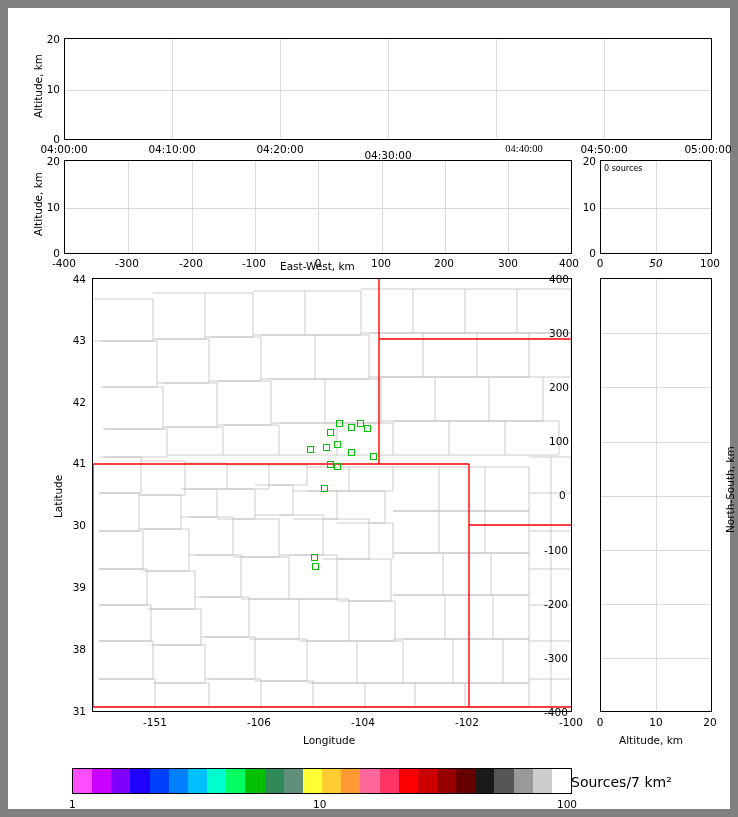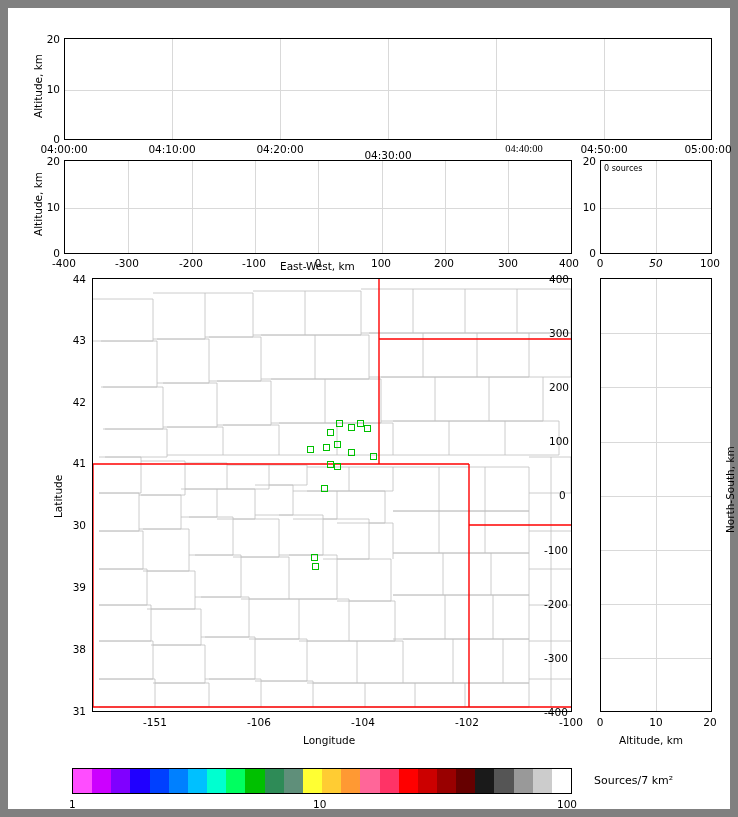--- a/index.html
+++ b/index.html
@@ -25,21 +25,21 @@
   .axtitle{position:absolute;font-size:10.5px;color:#000;white-space:nowrap;}
   .rot{transform-origin:0 0;}
   #title{
     position:absolute;left:0;right:0;top:12px;text-align:center;
     font-size:15px;color:#000;
   }
   .src{position:absolute;width:7px;height:7px;border:1.3px solid #00c000;box-sizing:border-box;background:transparent;}
   #cbar{position:absolute;left:64px;top:760px;width:500px;height:26px;border:1px solid #000;box-sizing:border-box;display:flex;}
   #cbar div{flex:1 1 auto;height:100%;}
   .cblbl{position:absolute;font-size:10.5px;color:#000;}
-  #cbtitle{position:absolute;left:586px;top:766px;font-size:11px;color:#000;}
+  #cbtitle{position:absolute;left:563px;top:766px;font-size:14px;color:#000;}
   svg{display:block;}
 </style>
 </head>
 <body>
 
 <div id="page">
 
 
   <div class="panel" style="left:56px;top:30px;width:648px;height:102px;">
     <div class="grid-v" style="left:107px;"></div>

